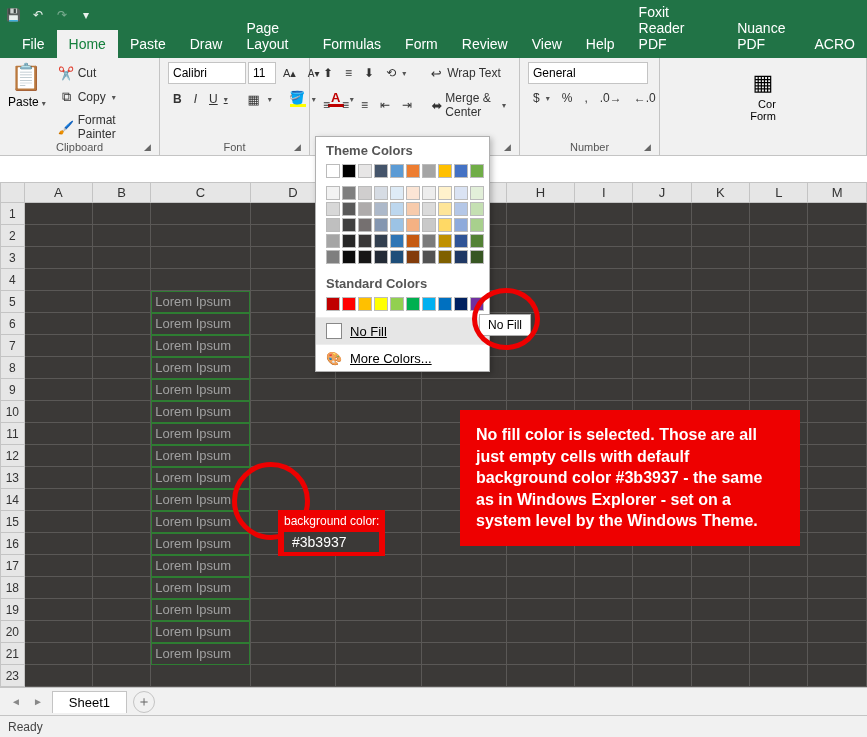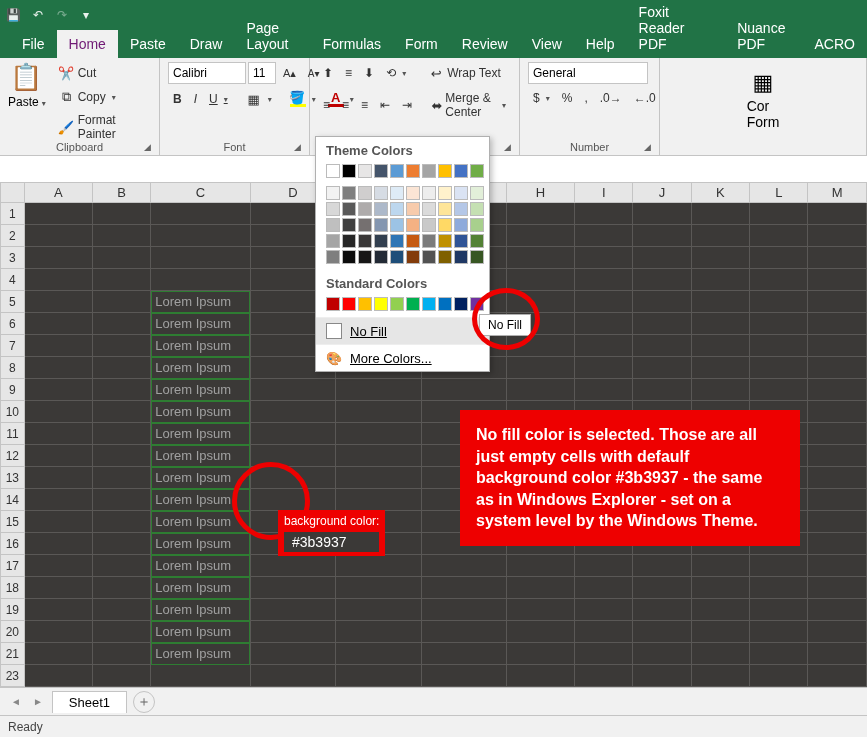--- a/index.html
+++ b/index.html
@@ -15,21 +15,21 @@
   *{box-sizing:border-box;font-family:"Segoe UI",Arial,sans-serif;}
   body{margin:0;width:867px;height:737px;overflow:hidden;background:#fff;position:relative;}
   
   #titlebar{height:30px;background:var(--green-dark);display:flex;align-items:center;padding:0 6px;color:#fff;}
   #titlebar .qat{display:flex;align-items:center;gap:8px;}
   #titlebar .qat .qbtn{width:16px;height:16px;display:flex;align-items:center;justify-content:center;font-size:12px;opacity:.9;}
   #titlebar .qat .qbtn.dis{opacity:.4;}
   
   #ribbon-tabs{height:28px;background:var(--green-dark);display:flex;align-items:flex-end;padding-left:10px;color:#fff;}
   #ribbon-tabs .tab{padding:6px 12px;font-size:14px;cursor:default;}
-  #ribbon-tabs .tab.active{background:var(--ribbon-bg);color:#701a75;}
+  #ribbon-tabs .tab.active{background:var(--ribbon-bg);color:#15803d;}
   
   #ribbon{height:98px;background:var(--ribbon-bg);border-bottom:1px solid var(--border);display:flex;position:relative;}
   .group{border-right:1px solid var(--border);padding:4px 8px 0 8px;display:flex;flex-direction:column;justify-content:space-between;}
   .group-label{font-size:11px;text-align:center;color:#555;padding:2px 0;position:relative;}
   .group-label .launcher{position:absolute;right:0;bottom:3px;font-size:9px;color:#666;}
   .btn{border:1px solid transparent;padding:2px 4px;font-size:12px;display:inline-flex;align-items:center;gap:3px;color:#333;}
   .vsep{width:1px;background:var(--border);margin:4px 2px;}
   .row{display:flex;align-items:center;gap:2px;}
   .icon{display:inline-flex;width:16px;height:16px;align-items:center;justify-content:center;font-size:13px;}
   .big-icon{display:flex;flex-direction:column;align-items:center;font-size:12px;gap:2px;}
@@ -195,21 +195,21 @@
         <span class="btn">.0→</span>
         <span class="btn">←.0</span>
       </div>
     </div>
     <div class="group-label"><span>Number</span><span class="launcher">◢</span></div>
   </div>
 
   <div class="group" style="flex:1">
     <div class="big-icon" style="margin-top:8px">
       <span style="font-size:22px">▦</span>
-      <span style="font-size:14px;text-align:left"><span>Cor</span><br><span>Form</span></span>
+      <span style="font-size:11px;text-align:right"><span>Cor</span><br><span>Form</span></span>
     </div>
   </div>
 </div>
 
 <div id="fbar">
   <div id="namebox">
       <span>C6</span>
     </div>
   <div class="vsep" style="height:18px"></div>
   <span class="fx-btn">✕</span>

